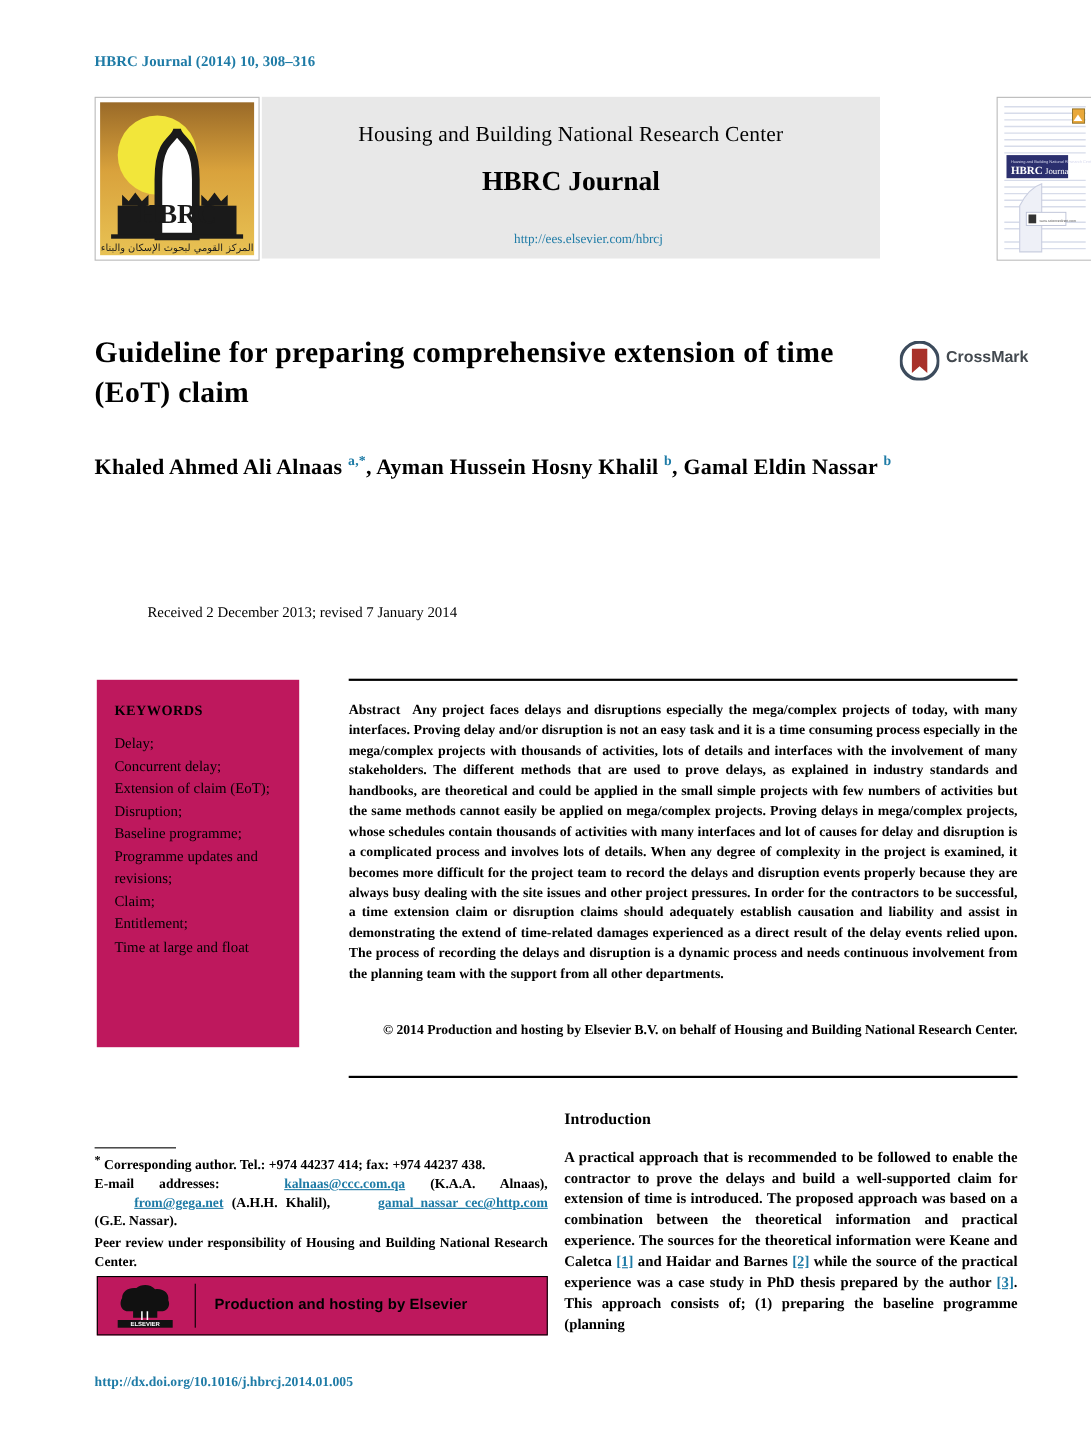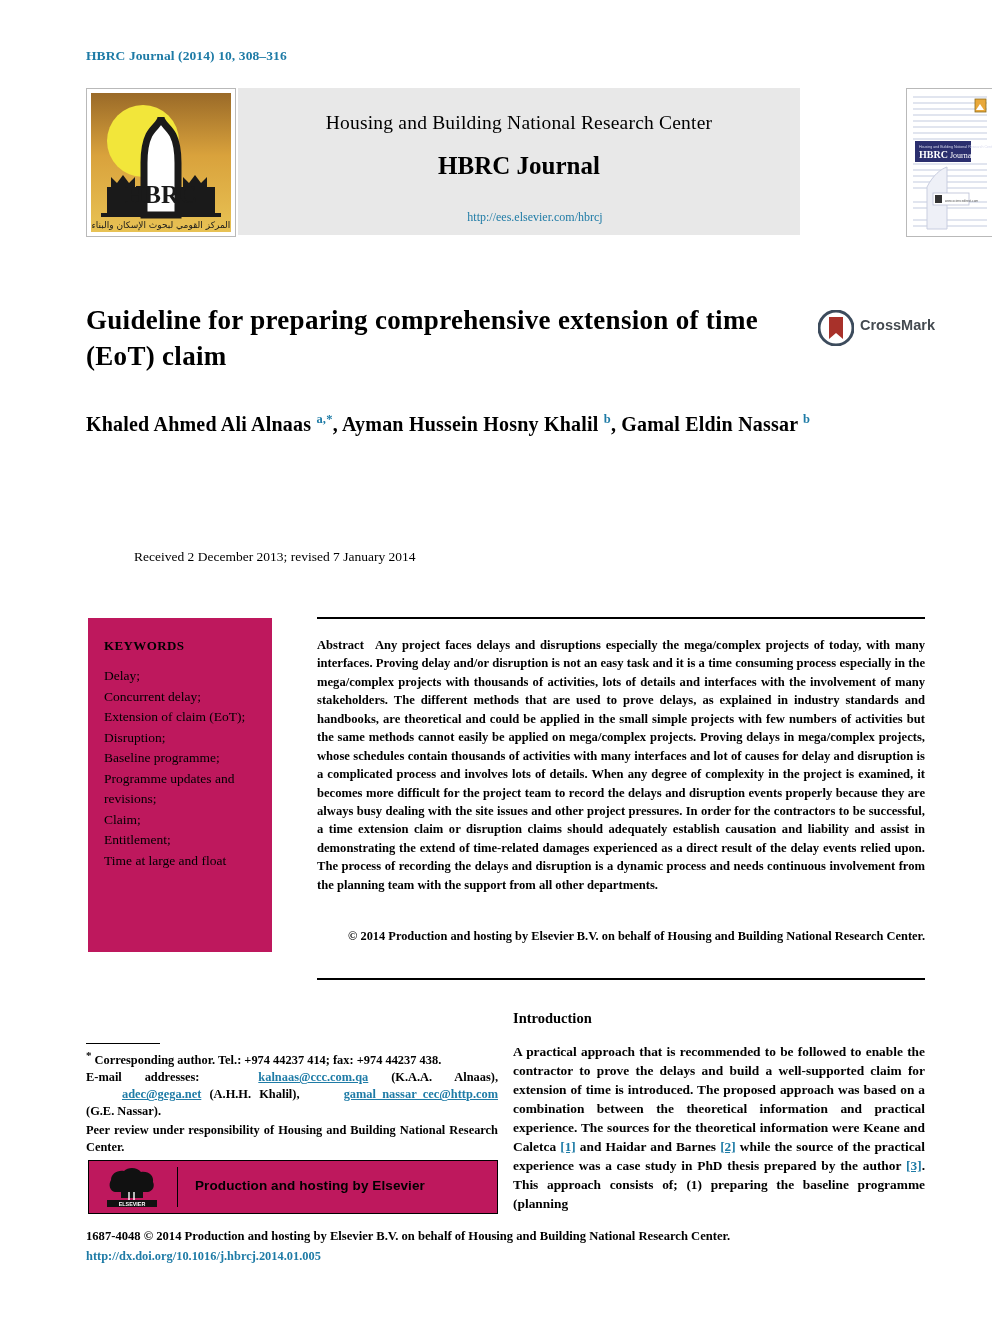--- a/index.html
+++ b/index.html
@@ -275,33 +275,32 @@
   </div>
 
   <div class="abs-rule-top"></div>
   <div class="abstract">
     <span class="lbl">Abstract</span><span>Any project faces delays and disruptions especially the mega/complex projects of today, with many interfaces. Proving delay and/or disruption is not an easy task and it is a time consuming process especially in the mega/complex projects with thousands of activities, lots of details and interfaces with the involvement of many stakeholders. The different methods that are used to prove delays, as explained in industry standards and handbooks, are theoretical and could be applied in the small simple projects with few numbers of activities but the same methods cannot easily be applied on mega/complex projects. Proving delays in mega/complex projects, whose schedules contain thousands of activities with many interfaces and lot of causes for delay and disruption is a complicated process and involves lots of details. When any degree of complexity in the project is examined, it becomes more difficult for the project team to record the delays and disruption events properly because they are always busy dealing with the site issues and other project pressures. In order for the contractors to be successful, a time extension claim or disruption claims should adequately establish causation and liability and assist in demonstrating the extend of time-related damages experienced as a direct result of the delay events relied upon. The process of recording the delays and disruption is a dynamic process and needs continuous involvement from the planning team with the support from all other departments.</span>
   </div>
   <div class="copyline">© 2014 Production and hosting by Elsevier B.V. on behalf of Housing and Building National Research Center.</div>
   <div class="abs-rule-bot"></div>
 
   <div class="fn-rule"></div>
-  <div class="footnote"><sup>*</sup> <span>Corresponding author. Tel.: +974 44237 414; fax: +974 44237 438.</span><br><span>E-mail addresses:</span> <a class="lnk" href="#">kalnaas@ccc.com.qa</a> <span>(K.A.A. Alnaas)</span>, <a class="lnk" href="#">adec@gega.net</a> <span>(A.H.H. Khalil)</span>, <a class="lnk" href="#">gamal_nassar_cec@http.com</a> <span>(G.E. Nassar)</span>.</div>
+  <div class="footnote"><sup>*</sup> <span>Corresponding author. Tel.: +974 44237 414; fax: +974 44237 438.</span><br><span>E-mail addresses:</span> <a class="lnk" href="#">kalnaas@ccc.com.qa</a> <span>(K.A.A. Alnaas)</span>, <a class="lnk" href="#">from@gega.net</a> <span>(A.H.H. Khalil)</span>, <a class="lnk" href="#">gamal_nassar_cec@http.com</a> <span>(G.E. Nassar)</span>.</div>
   <div class="peer">Peer review under responsibility of Housing and Building National Research Center.</div>
 
   <div class="elsbox">
     <svg class="els-logo" viewBox="0 0 58 42">
       <path d="M8 14 C8 8 14 4 21 5 C25 1 34 1 38 6 C46 5 51 10 50 16 C52 20 50 25 45 26 L40 26 L40 32 L18 32 L18 26 L12 26 C7 25 5 19 8 14 Z" fill="#111111"></path>
       <path d="M26 26 L26 34 M31 26 L31 34" stroke="#ffffff" stroke-width="1.4"></path>
       <rect x="4" y="34" width="50" height="7" fill="#111111"></rect>
       <text x="29" y="39.8" font-family="Liberation Sans, sans-serif" font-size="5.4" font-weight="bold" text-anchor="middle" fill="#ffffff">ELSEVIER</text>
     </svg>
     <div class="els-div"></div>
     <div class="els-text">Production and hosting by Elsevier</div>
   </div>
 
   <div class="intro-h">Introduction</div>
   <div class="intro-p"><span>A practical approach that is recommended to be followed to enable the contractor to prove the delays and build a well-supported claim for extension of time is introduced. The proposed approach was based on a combination between the theoretical information and practical experience. The sources for the theoretical information were Keane and Caletca </span><a class="cit" href="#">[1]</a><span> and Haidar and Barnes </span><a class="cit" href="#">[2]</a><span> while the source of the practical experience was a case study in PhD thesis prepared by the author </span><a class="cit" href="#">[3]</a><span>. This approach consists of; (1) preparing the baseline programme (planning</span></div>
 
-  <div class="foot1">1687-4048 © 2014 Production and hosting by Elsevier B.V. on behalf of Housing and Building National Research Center.</div>
   <div class="foot2">http://dx.doi.org/10.1016/j.hbrcj.2014.01.005</div>
 
 </div>
 
 </body></html>

